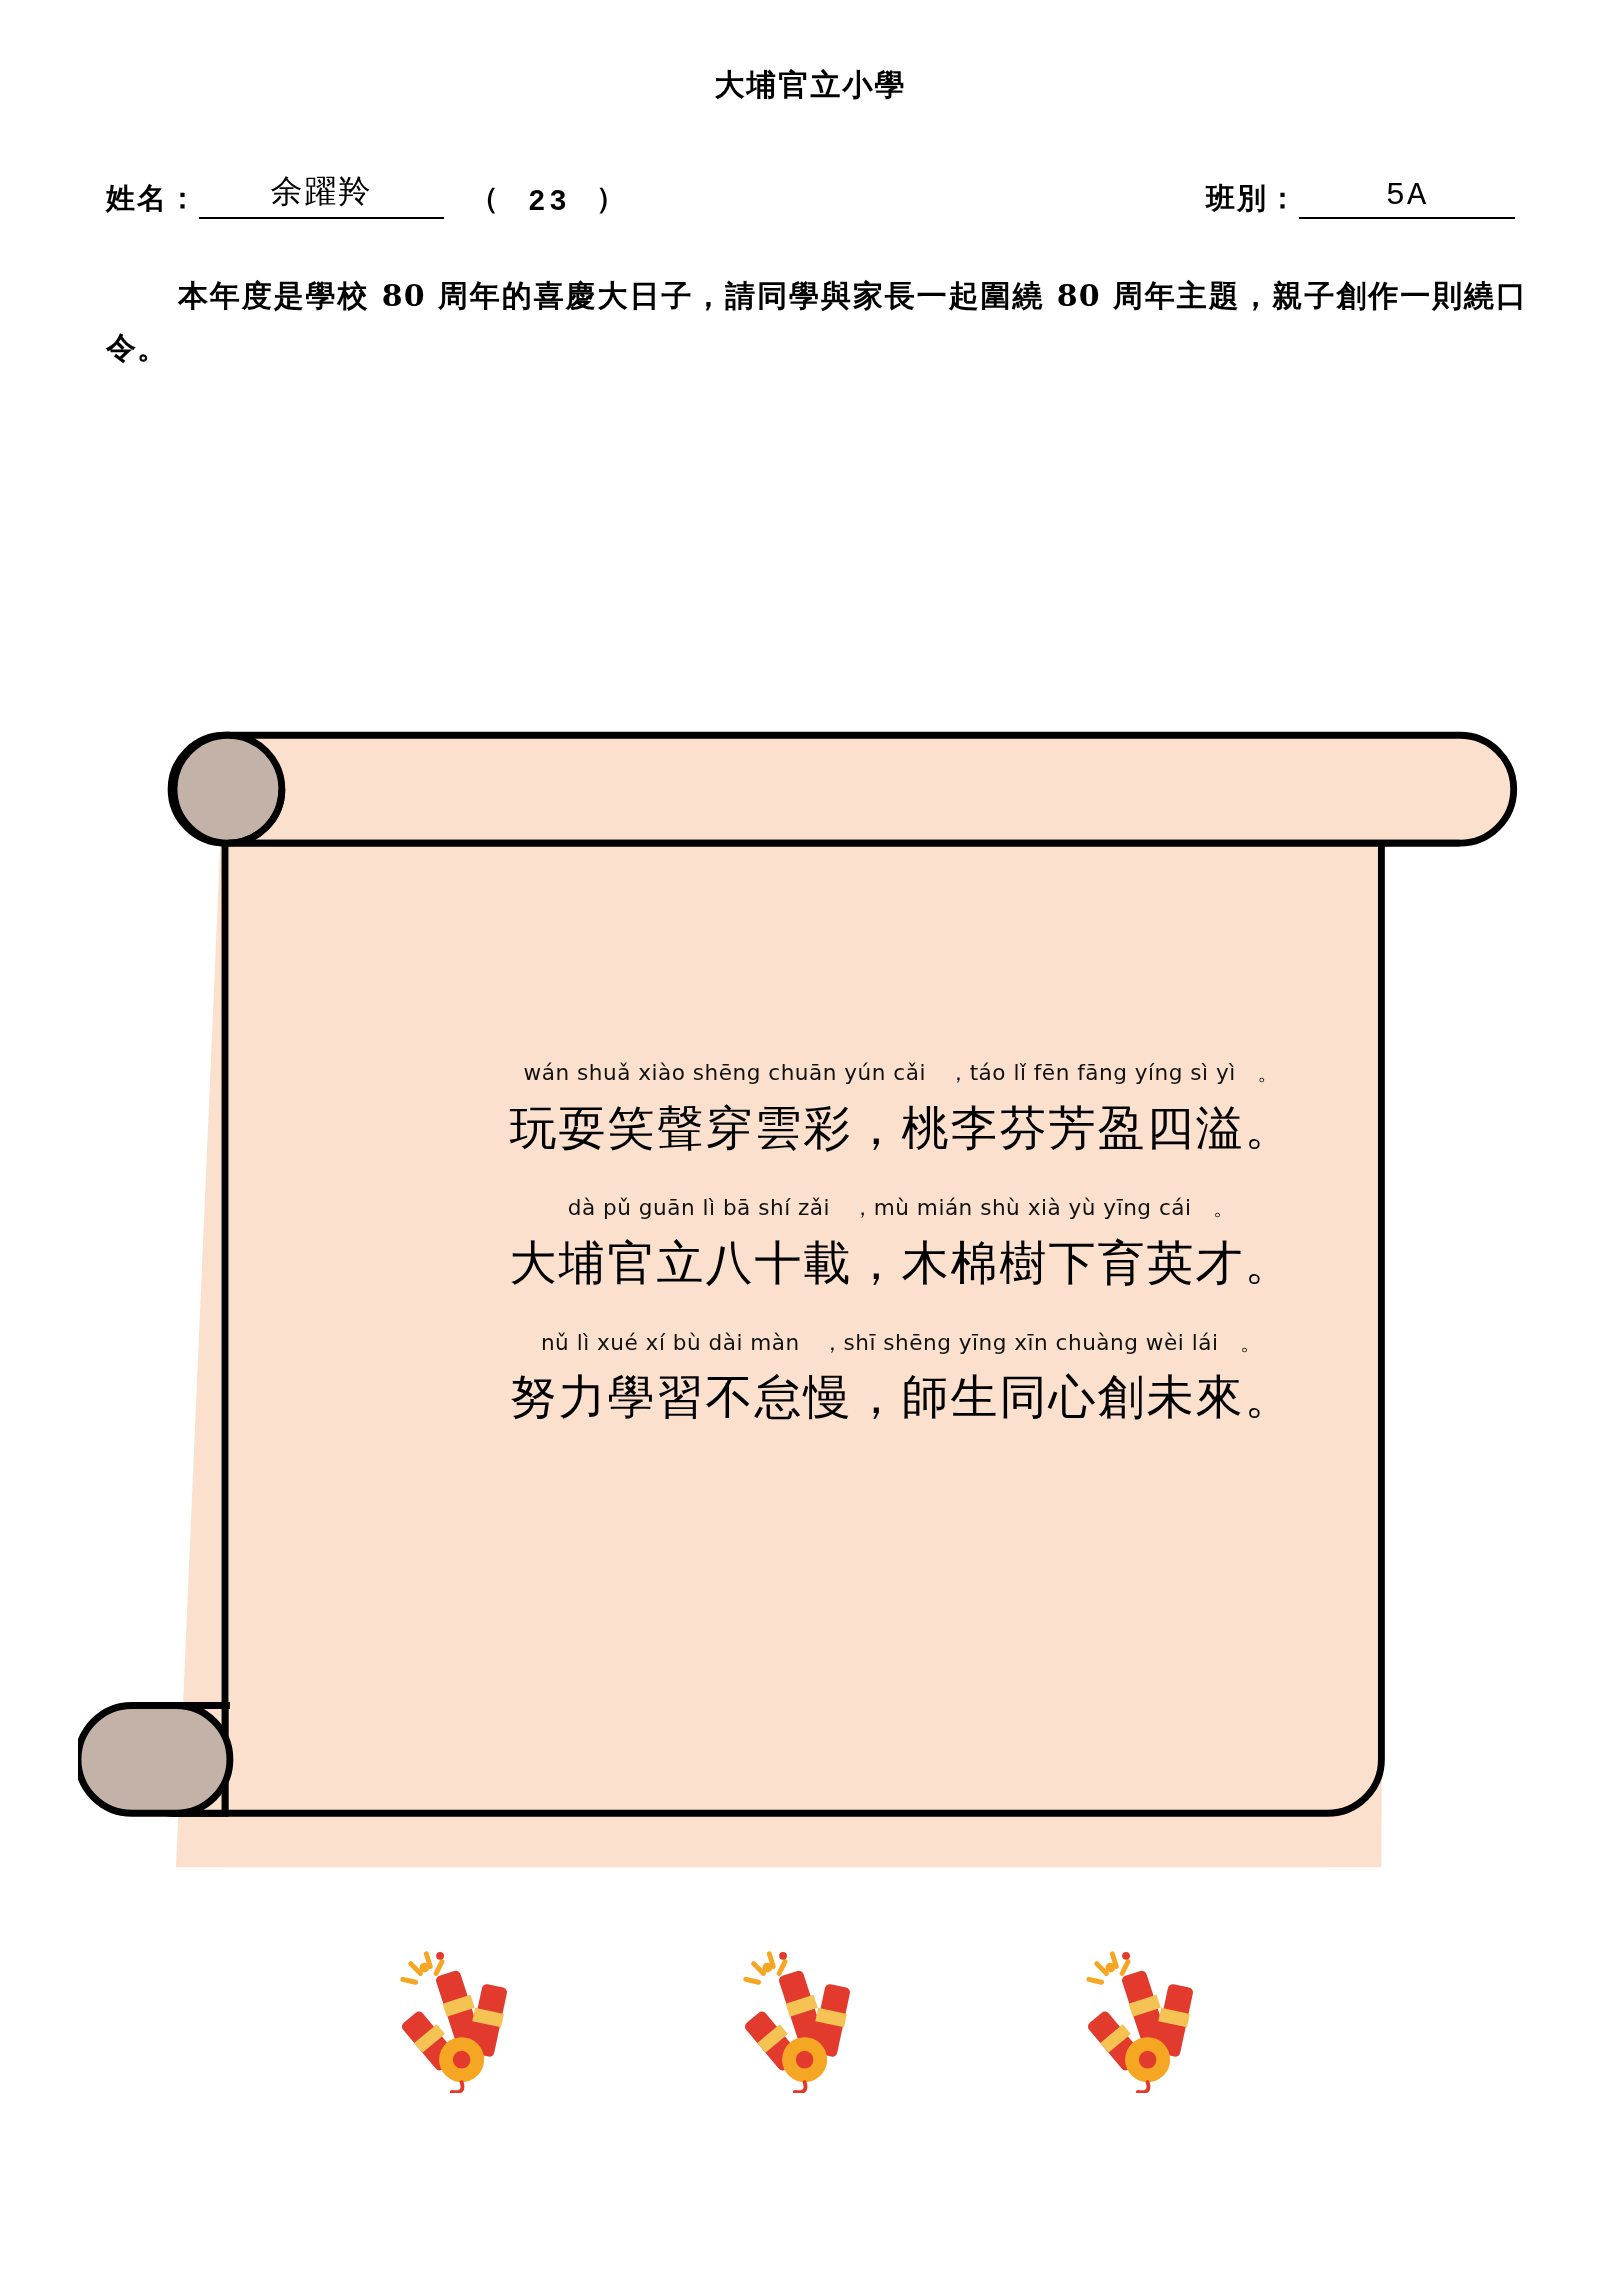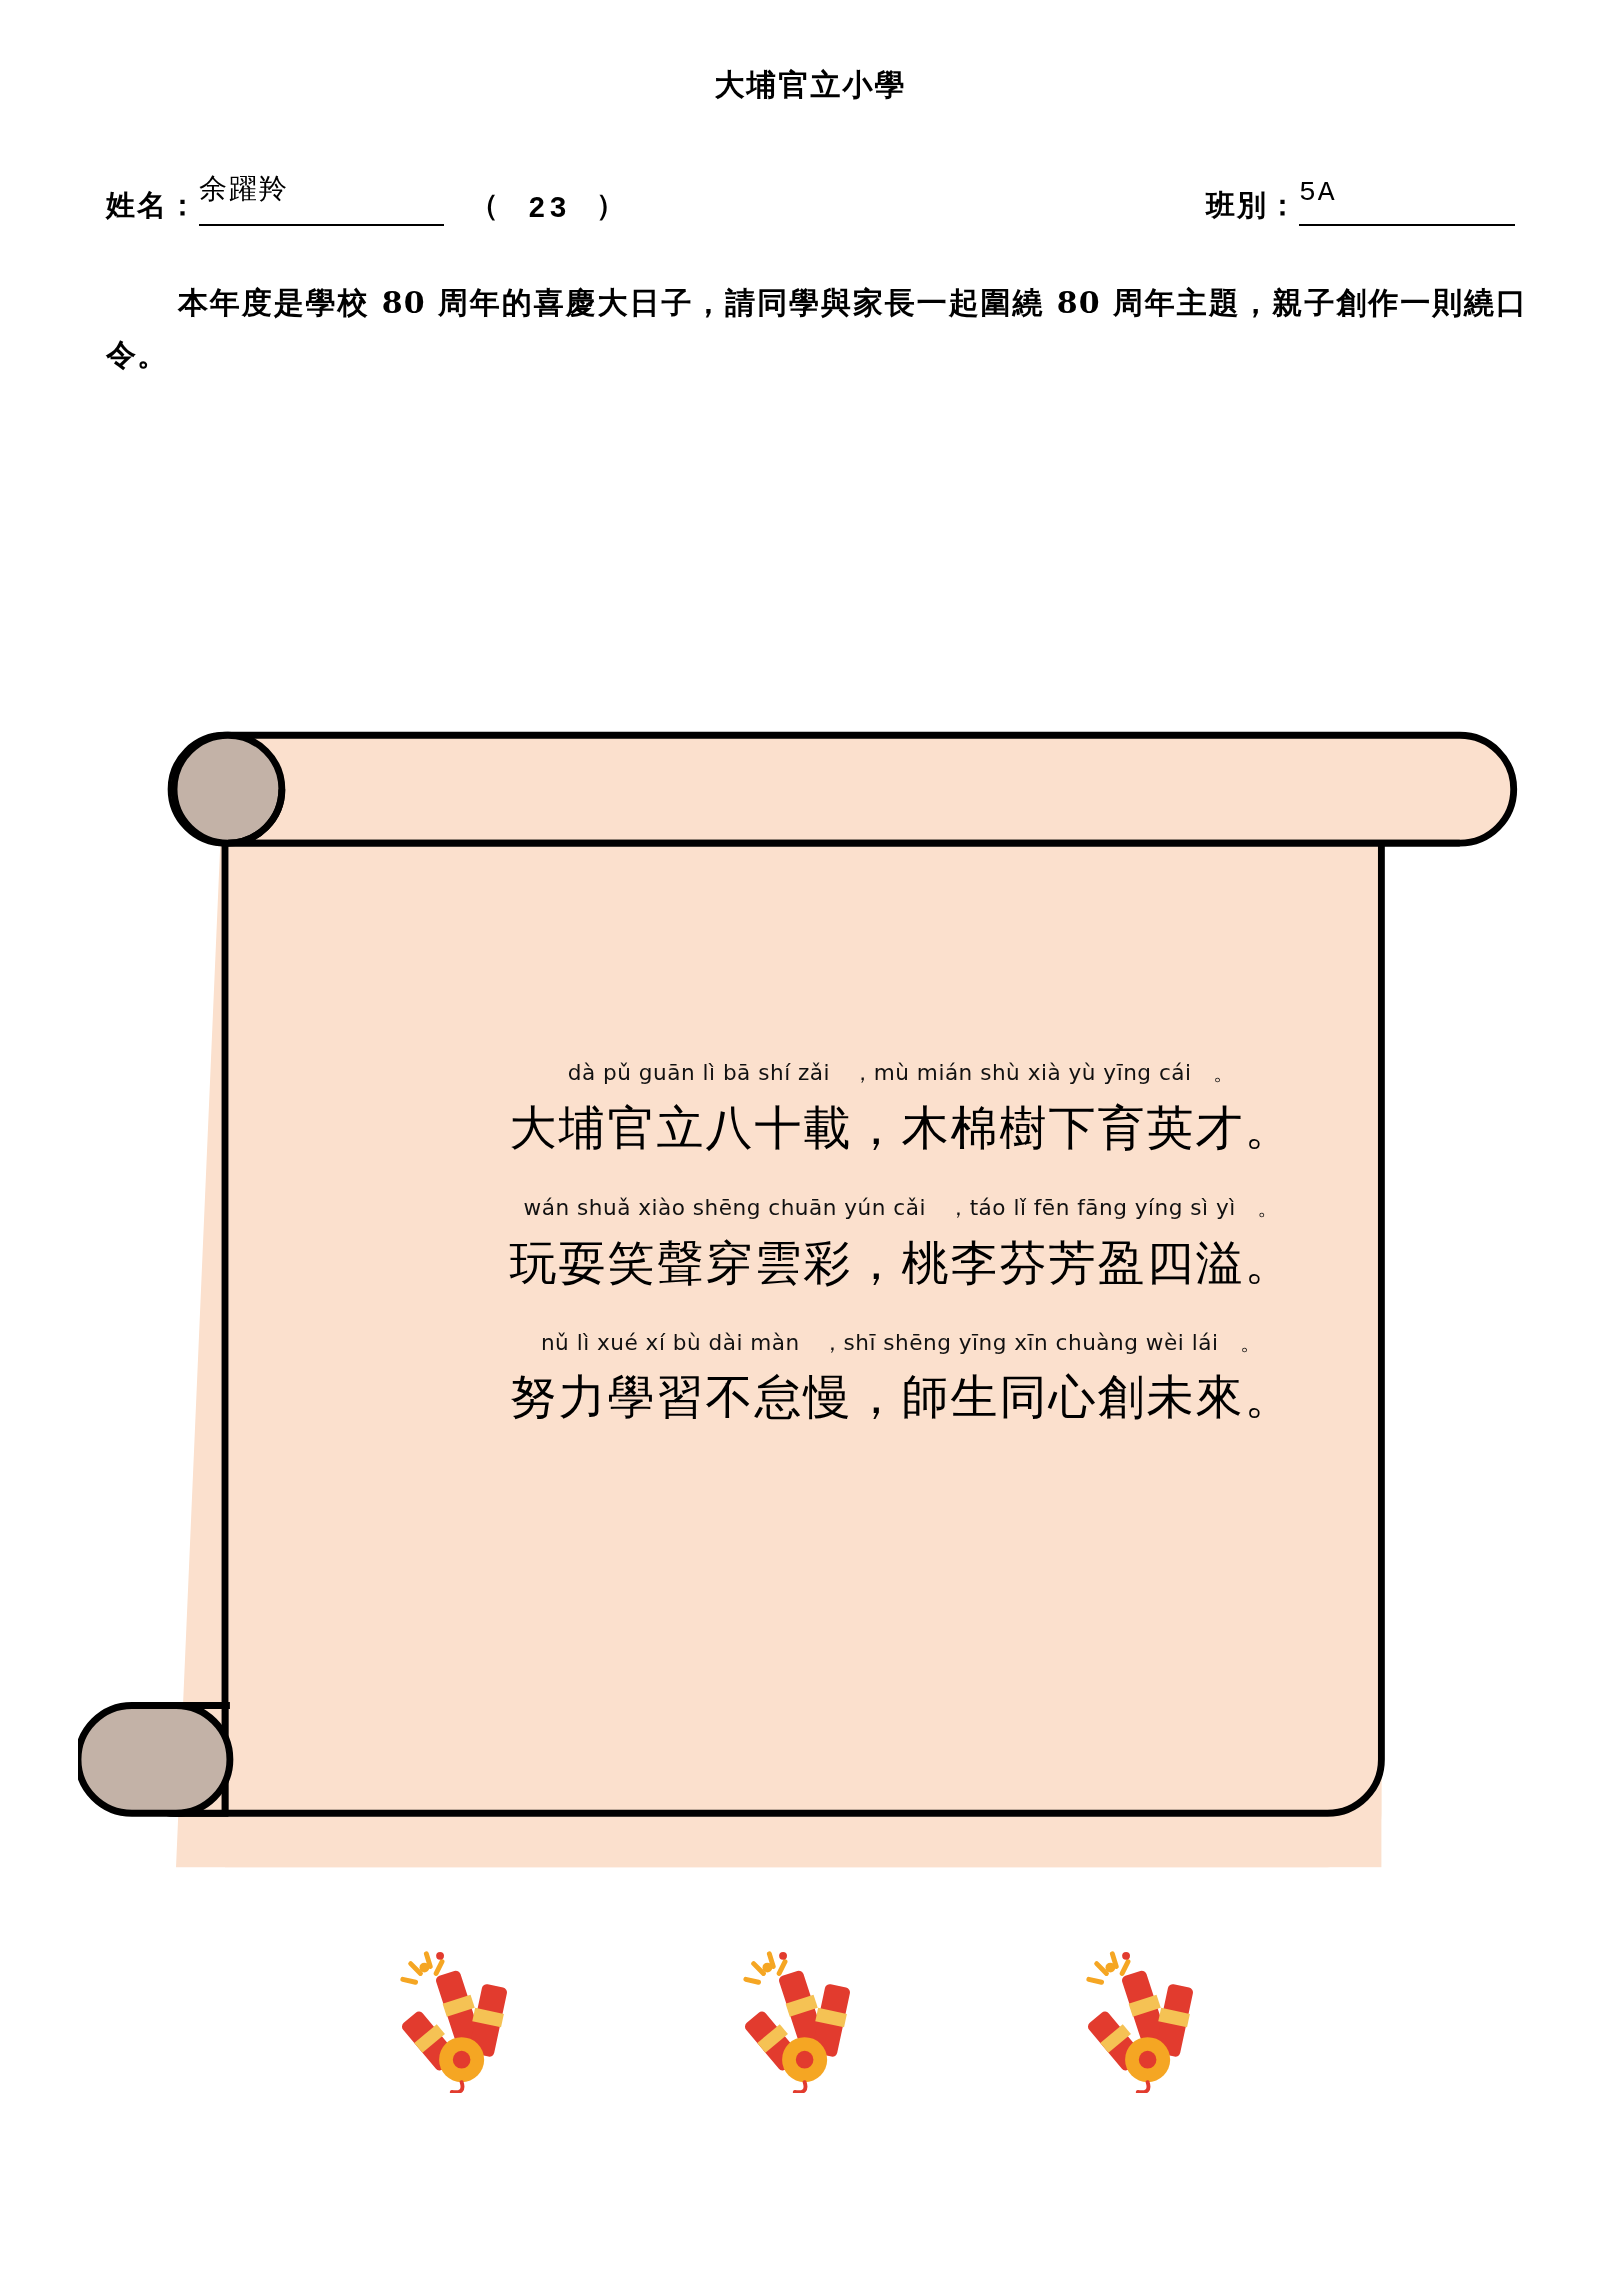--- a/index.html
+++ b/index.html
@@ -39,24 +39,24 @@
     font-weight: bold;
     letter-spacing: 2px;
     font-family: Liberation Mono, monospace;
   }
   .info-label {
     white-space: nowrap;
   }
   .fill-line {
     display: inline-block;
     border-bottom: 2px solid #000;
-    text-align: left;
+    text-align: center;
     font-weight: normal;
-    font-size: 28px;
-    padding-bottom: 16px;
+    font-size: 32px;
+    padding-bottom: 3px;
   }
   .name-fill { width: 245px; }
   .class-fill { width: 216px; }
   .paren {
     margin-left: 25.5px;
     font-weight: bold;
     letter-spacing: 3.9px;
   }
   .spacer-flex { flex: 1 1 auto; }
 
@@ -163,30 +163,30 @@
     <circle cx="100" cy="1145" r="55" fill="#c3b2a7" stroke="#000" stroke-width="7"></circle>
     <path d="M100 1090 H55 a55 55 0 0 0 0 110 H100" fill="#c3b2a7" stroke="#000" stroke-width="7"></path>
 
     <path d="M155 1090 H60" fill="none" stroke="#000" stroke-width="7"></path>
   </svg>
 
   <div class="scroll-content">
 
     <div class="verse-block">
       <div class="pinyin">
+        <span>wán shuǎ xiào shēng chuān yún cǎi</span><span class="gap"></span><span>，</span><span>táo lǐ fēn fāng yíng sì yì</span><span class="gap"></span><span>。</span>
+      </div>
+      <div class="hanzi">玩耍笑聲穿雲彩，桃李芬芳盈四溢。</div>
+    </div>
+
+    <div class="verse-block">
+      <div class="pinyin">
         <span>dà pǔ guān lì bā shí zǎi</span><span class="gap"></span><span>，</span><span>mù mián shù xià yù yīng cái</span><span class="gap"></span><span>。</span>
       </div>
       <div class="hanzi">大埔官立八十載，木棉樹下育英才。</div>
-    </div>
-
-    <div class="verse-block">
-      <div class="pinyin">
-        <span>wán shuǎ xiào shēng chuān yún cǎi</span><span class="gap"></span><span>，</span><span>táo lǐ fēn fāng yíng sì yì</span><span class="gap"></span><span>。</span>
-      </div>
-      <div class="hanzi">玩耍笑聲穿雲彩，桃李芬芳盈四溢。</div>
     </div>
 
     <div class="verse-block">
       <div class="pinyin">
         <span>nǔ lì xué xí bù dài màn</span><span class="gap"></span><span>，</span><span>shī shēng yīng xīn chuàng wèi lái</span><span class="gap"></span><span>。</span>
       </div>
       <div class="hanzi">努力學習不怠慢，師生同心創未來。</div>
     </div>
 
   </div>

